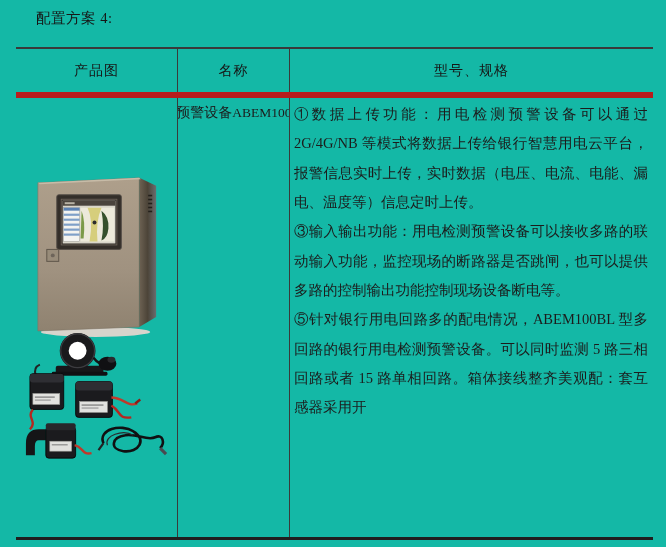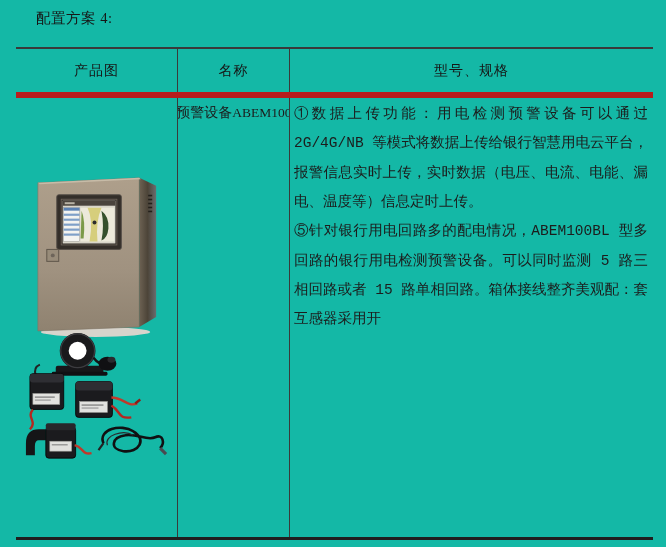--- a/index.html
+++ b/index.html
@@ -26,21 +26,21 @@
   .td.c1{display:flex;align-items:flex-start;justify-content:center;}
   .td.c2{
     display:flex;flex-direction:row;justify-content:center;
     padding:0 1px 0 2px;box-sizing:border-box;
   }
   .name-line{font-size:14px;line-height:30px;white-space:nowrap;color:#1c1c1c;}
   .model-line{font-size:13.5px;line-height:30px;white-space:nowrap;color:#1c1c1c;}
   .td.c3{
     padding:2px 5px 0 4px;box-sizing:border-box;
     font-size:14.5px;line-height:29.35px;color:#1c1c1c;
-    text-align:justify;text-justify:inter-ideograph;font-family:Liberation Mono, monospace;
+    text-align:justify;text-justify:inter-ideograph;
   }
   .td.c3 p{margin:0;}
   svg{display:block;}
 </style>
 </head>
 <body>
 
 <div class="page">
 
   <div class="doc-title">配置方案 4:</div>
@@ -162,18 +162,19 @@
         </svg>
       </div>
 
       <div class="td c2">
         <div class="name-line">用电检测预警设备</div>
         <div class="model-line">ABEM100BL-**-4G</div>
       </div>
 
       <div class="td c3">
         <p>①数据上传功能：用电检测预警设备可以通过 2G/4G/NB 等模式将数据上传给银行智慧用电云平台，报警信息实时上传，实时数据（电压、电流、电能、漏电、温度等）信息定时上传。</p>
+        <p>③输入输出功能：用电检测预警设备可以接收多路的联动输入功能，监控现场的断路器是否跳闸，也可以提供多路的控制输出功能控制现场设备断电等。</p>
         <p>⑤针对银行用电回路多的配电情况，ABEM100BL 型多回路的银行用电检测预警设备。可以同时监测 5 路三相回路或者 15 路单相回路。箱体接线整齐美观配：套互感器采用开</p>
       </div>
 
     </div>
   </div>
 </div>
 
 </body></html>

